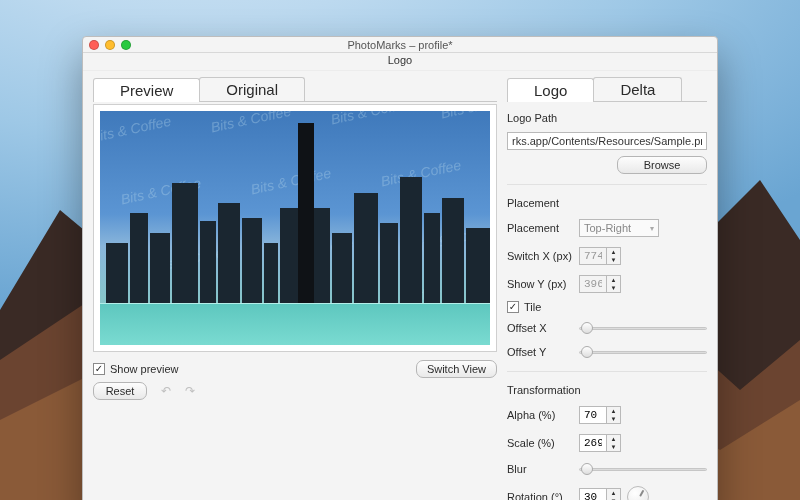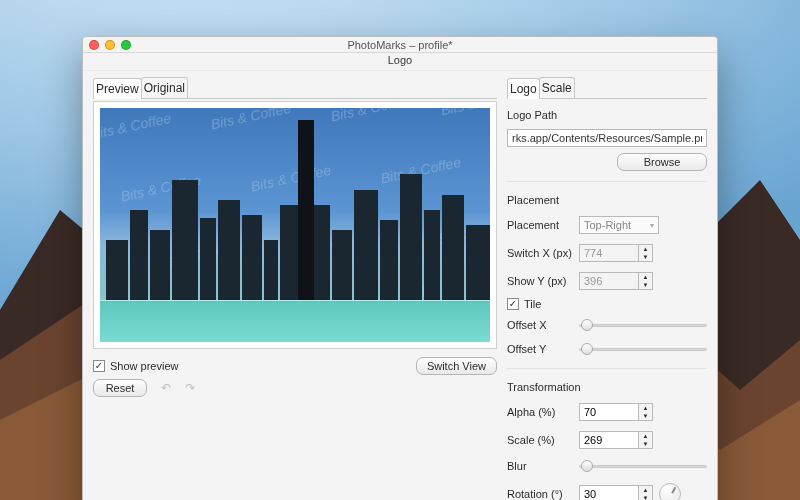--- a/index.html
+++ b/index.html
@@ -33,21 +33,21 @@
 .tl.r { background:#ff5f57; } .tl.y { background:#ffbd2e; } .tl.g { background:#28c940; }
 .titlebar .title { flex:1; text-align:center; font-size:11px; color:#555; }
 .subtitle { text-align:center; font-size:11px; color:#333; padding:1px 0 4px; border-bottom:1px solid #ececec; }
 
 .body { display:flex; padding:6px 10px 8px 10px; gap:10px; }
 .left { flex:1; display:flex; flex-direction:column; }
 .right { width:200px; display:flex; flex-direction:column; gap:6px; }
 
 .tabs { display:flex; border-bottom:1px solid #c8c8c8; margin-bottom:2px; }
 .tab {
-  padding:3px 2px; font-size:12px; border:1px solid #c8c8c8; border-bottom:none;
+  padding:3px 26px; font-size:15px; border:1px solid #c8c8c8; border-bottom:none;
   background:#f5f5f5; margin-right:-1px; cursor:default; border-top-left-radius:3px; border-top-right-radius:3px;
 }
 .tab.active { background:#ffffff; position:relative; top:1px; }
 
 .preview-frame {
   border:1px solid #cfcfcf; background:#fff; padding:6px;
 }
 .preview-img {
   width:100%; height:234px; position:relative; overflow:hidden;
   background: linear-gradient(to bottom, #3f79bb 0%, #5b95d3 44%, #8ab6db 58%, #86c9c6 86%, #75d6cb 100%);
@@ -67,21 +67,21 @@
 }
 
 .group-title { font-size:11px; margin:2px 0 2px 0; }
 .row { display:flex; align-items:center; gap:6px; margin:2px 0; }
 .lbl { width:66px; font-size:11px; }
 .input {
   height:18px; border:1px solid #b9b9b9; background:#fff; padding:0 4px; font-size:11px; color:#333;
 }
 .select { width:80px; height:18px; border:1px solid #b9b9b9; background:#fafafa; display:flex; align-items:center; justify-content:space-between; padding:0 4px; font-size:11px; color:#888; }
 .spin { display:flex; }
-.spin .num { width:60px; height:18px; border:1px solid #b9b9b9; background:#fff; padding:0 4px; font-size:11px; }
+.spin .num { width:28px; height:18px; border:1px solid #b9b9b9; background:#fff; padding:0 4px; font-size:11px;font-family:Liberation Mono, monospace; }
 .spin .num.dis { background:#f3f3f3; color:#9a9a9a; }
 .spin .btns { width:14px; display:flex; flex-direction:column; border:1px solid #b9b9b9; border-left:none; }
 .spin .btns div { flex:1; font-size:6px; display:flex; align-items:center; justify-content:center; background:#f3f3f3; }
 .slider { position:relative; flex:1; height:14px; }
 .slider .track { position:absolute; left:0; right:0; top:6px; height:3px; background:#dcdcdc; border:1px solid #c6c6c6; border-radius:2px; }
 .slider .thumb { position:absolute; top:1px; width:12px; height:12px; border-radius:50%; background:linear-gradient(#fefefe,#dedede); border:1px solid #acacac; }
 .sep { height:1px; background:#e1e1e1; margin:4px 0; }
 .knob { width:22px; height:22px; border-radius:50%; background:radial-gradient(circle at 35% 30%, #fff, #e7e7e7); border:1px solid #bcbcbc; position:relative; }
 .knob::after { content:""; position:absolute; left:10px; top:2px; width:2px; height:7px; background:#8a8a8a; border-radius:1px; transform-origin:50% 9px; transform:rotate(30deg); }
 
@@ -173,21 +173,21 @@
         <div class="navrow">
           <div class="btn" style="min-width:54px">Reset</div>
           <span class="arrow">↶</span>
           <span class="arrow">↷</span>
         </div>
       </div>
 
       <div class="right">
         <div class="tabs">
           <div class="tab active">Logo</div>
-          <div class="tab">Scale</div>
+          <div class="tab">Delta</div>
         </div>
 
         <div class="group-title">Logo Path</div>
         <input class="input" style="width: 100%;" value="rks.app/Contents/Resources/Sample.png">
         <div class="btn" style="align-self:flex-end; min-width:90px">Browse</div>
 
         <div class="sep"></div>
         <div class="group-title">Placement</div>
 
         <div class="row">

